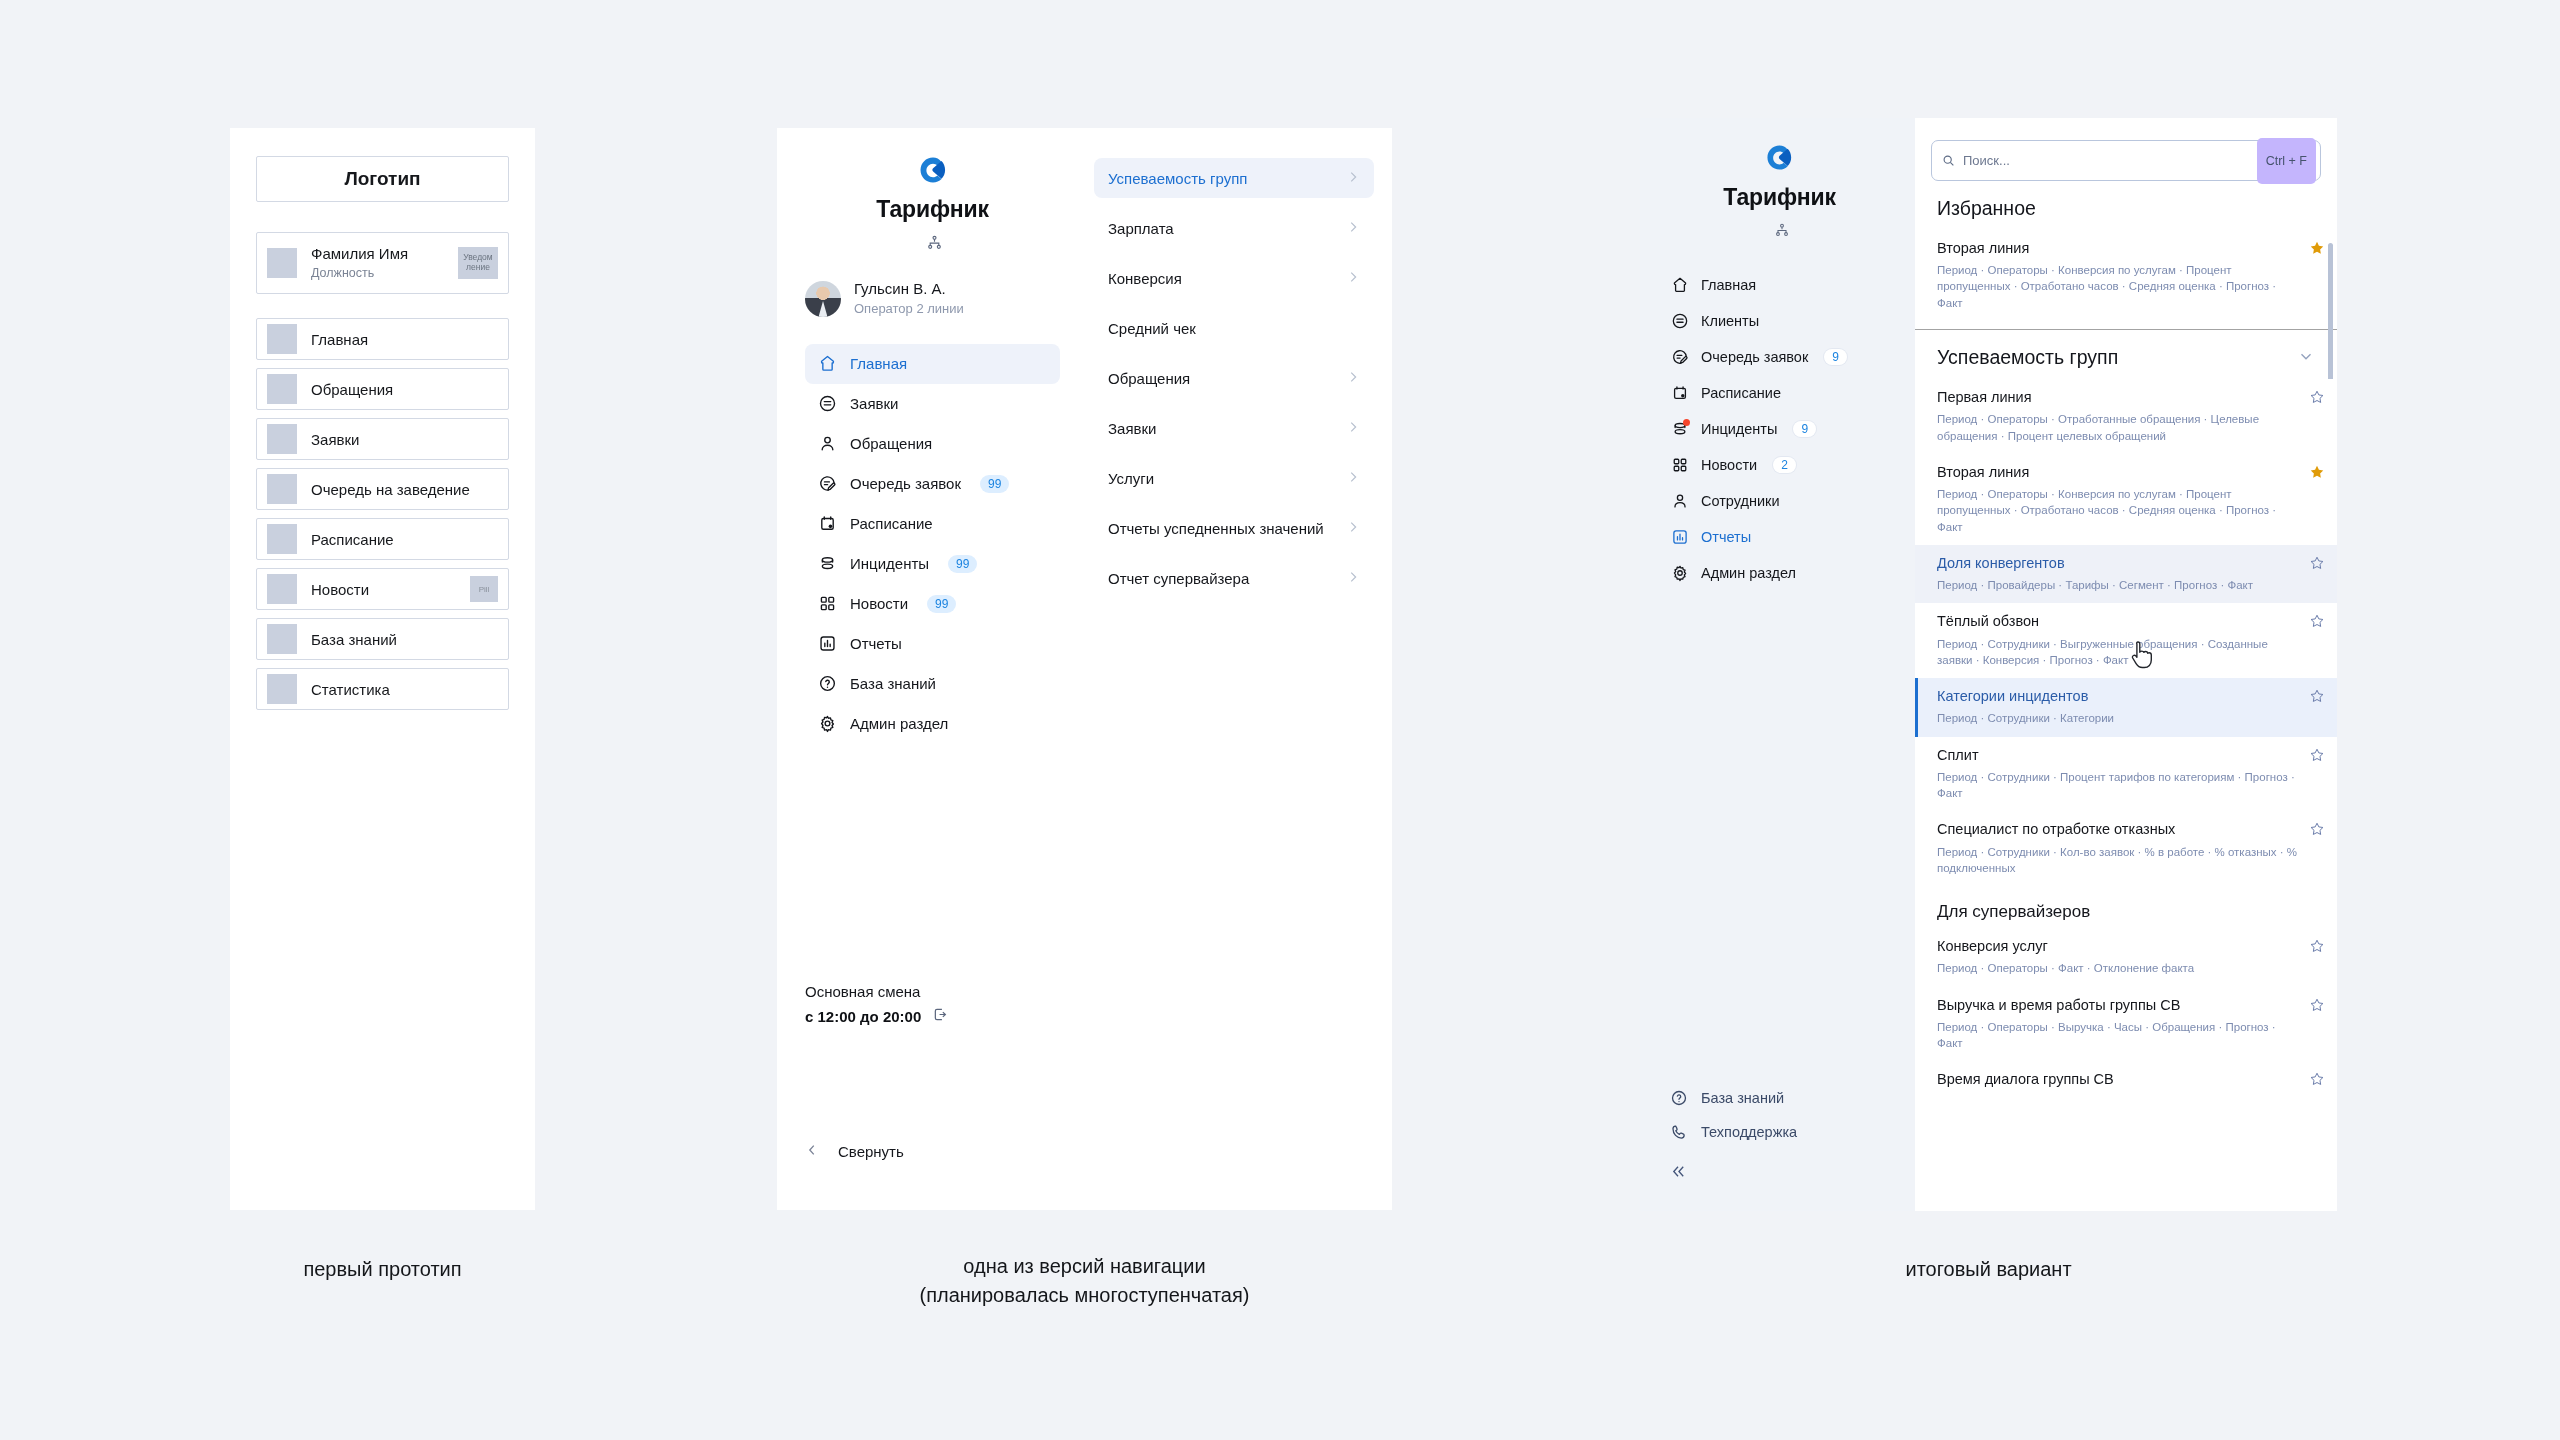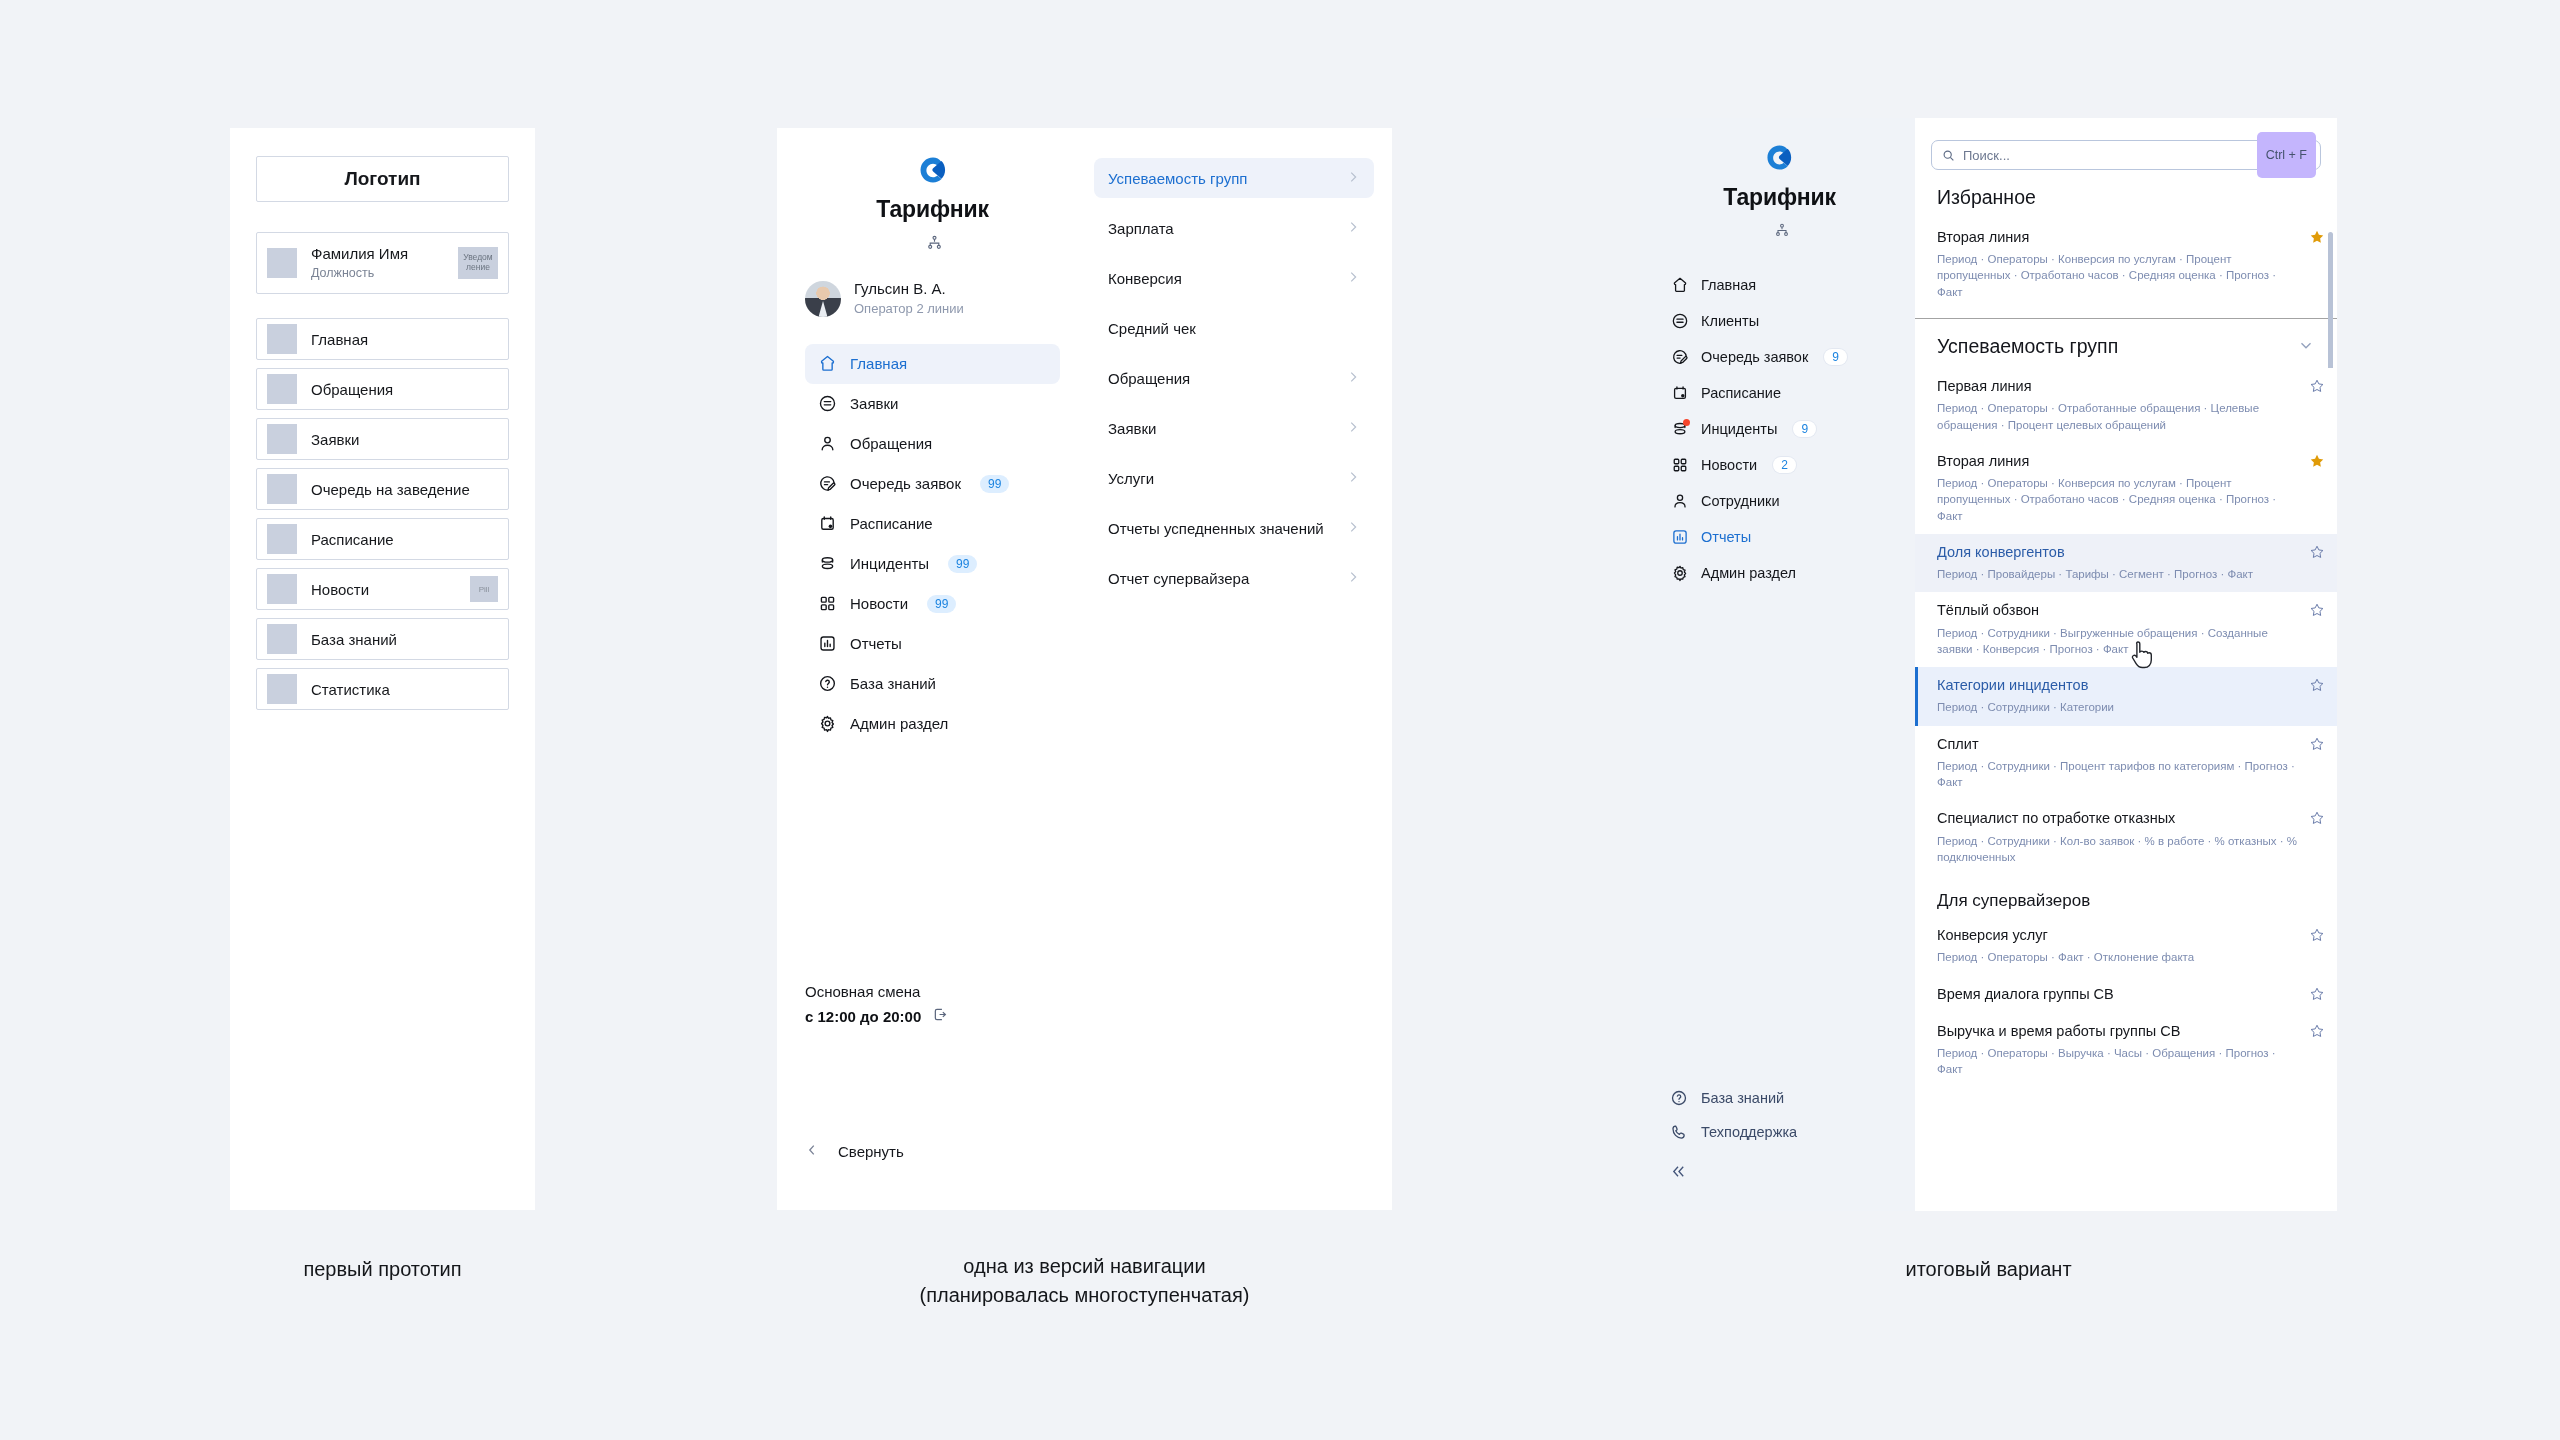--- a/index.html
+++ b/index.html
@@ -151,21 +151,21 @@
     position: absolute; right: -1px; top: -1px;
     width: 7px; height: 7px; border-radius: 50%; background: #f5452c;
   }
   .p3-bottom { position: absolute; left: 22px; bottom: 26px; width: 230px; }
   .p3-bitem { display: flex; align-items: center; gap: 12px; height: 34px; font-size: 14.5px; color: #3b4a68; padding: 0 8px; }
   .p3-collapse { padding: 0 8px; margin-top: 14px; color: #44557a; font-size: 18px; }
 
   
   .searchbar {
     margin: 0 16px 0 16px;
-    height: 30px; border: 1px solid #b9c6dd; border-radius: 7px;
+    height: 41px; border: 1px solid #b9c6dd; border-radius: 7px;
     display: flex; align-items: center; padding: 0 4px 0 10px; gap: 8px;
   }
   .searchbar .sicon { color: #5d6b85; display: flex; }
   .search-ph { flex: 1; font-size: 13px; color: #6d7890; }
   .kbd {
     background: #c4b5fd; color: #46536e; font-size: 12.5px;
     padding: 16px 9px; border-radius: 5px;
   }
 
   .sec-head {
@@ -712,29 +712,29 @@
     </div>
           <div class="subhead">Для супервайзеров</div>
           <div class="rep">
       <div class="rep-title">Конверсия услуг</div>
       <div class="rep-meta">Период · Операторы · Факт · Отклонение факта</div>
       <span class="star"><svg viewBox="0 0 20 20" width="16" height="16" fill="none" stroke="#6b7dab" stroke-width="1.25" stroke-linejoin="round">
                 <path d="M10 2.8l2.3 4.6 5.1.7-3.7 3.6.9 5.1-4.6-2.4-4.6 2.4.9-5.1L2.6 8.1l5.1-.7z"></path>
               </svg></span>
     </div>
           <div class="rep">
-      <div class="rep-title">Время диалога группы СВ</div>
-
-      <span class="star"><svg viewBox="0 0 20 20" width="16" height="16" fill="none" stroke="#6b7dab" stroke-width="1.25" stroke-linejoin="round">
-                <path d="M10 2.8l2.3 4.6 5.1.7-3.7 3.6.9 5.1-4.6-2.4-4.6 2.4.9-5.1L2.6 8.1l5.1-.7z"></path>
-              </svg></span>
-    </div>
-          <div class="rep">
       <div class="rep-title">Выручка и время работы группы СВ</div>
       <div class="rep-meta">Период · Операторы · Выручка · Часы · Обращения · Прогноз · Факт</div>
+      <span class="star"><svg viewBox="0 0 20 20" width="16" height="16" fill="none" stroke="#6b7dab" stroke-width="1.25" stroke-linejoin="round">
+                <path d="M10 2.8l2.3 4.6 5.1.7-3.7 3.6.9 5.1-4.6-2.4-4.6 2.4.9-5.1L2.6 8.1l5.1-.7z"></path>
+              </svg></span>
+    </div>
+          <div class="rep">
+      <div class="rep-title">Время диалога группы СВ</div>
+
       <span class="star"><svg viewBox="0 0 20 20" width="16" height="16" fill="none" stroke="#6b7dab" stroke-width="1.25" stroke-linejoin="round">
                 <path d="M10 2.8l2.3 4.6 5.1.7-3.7 3.6.9 5.1-4.6-2.4-4.6 2.4.9-5.1L2.6 8.1l5.1-.7z"></path>
               </svg></span>
     </div>
         </div>
     </div>
   </div>
   <div class="caption" style="left:1640px; top:1255px; width:697px;">итоговый вариант</div>
 
   <div style="position:absolute; left:2130px; top:640px;">

